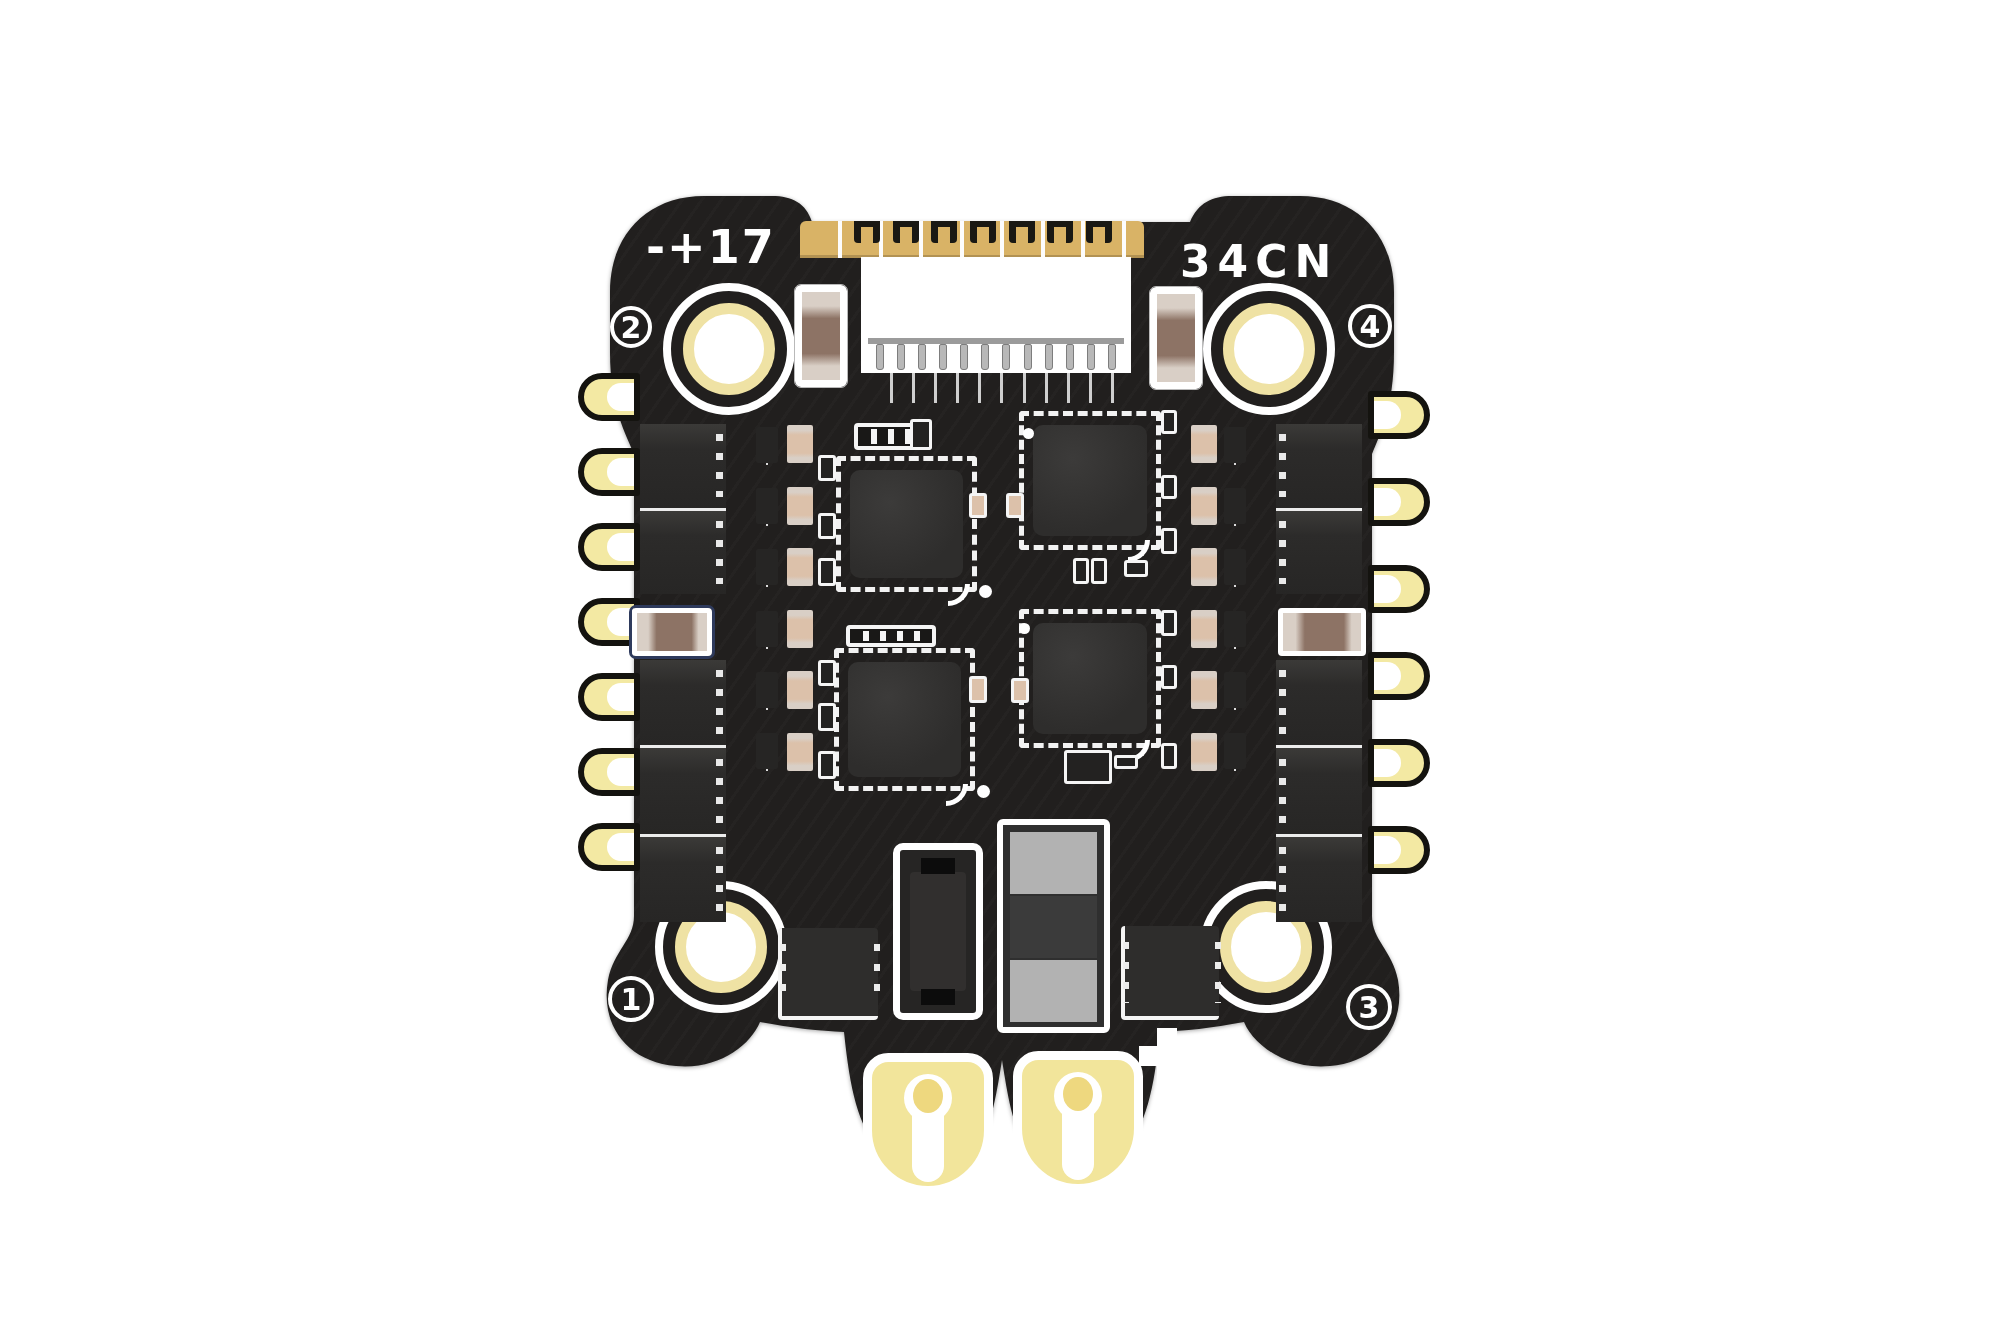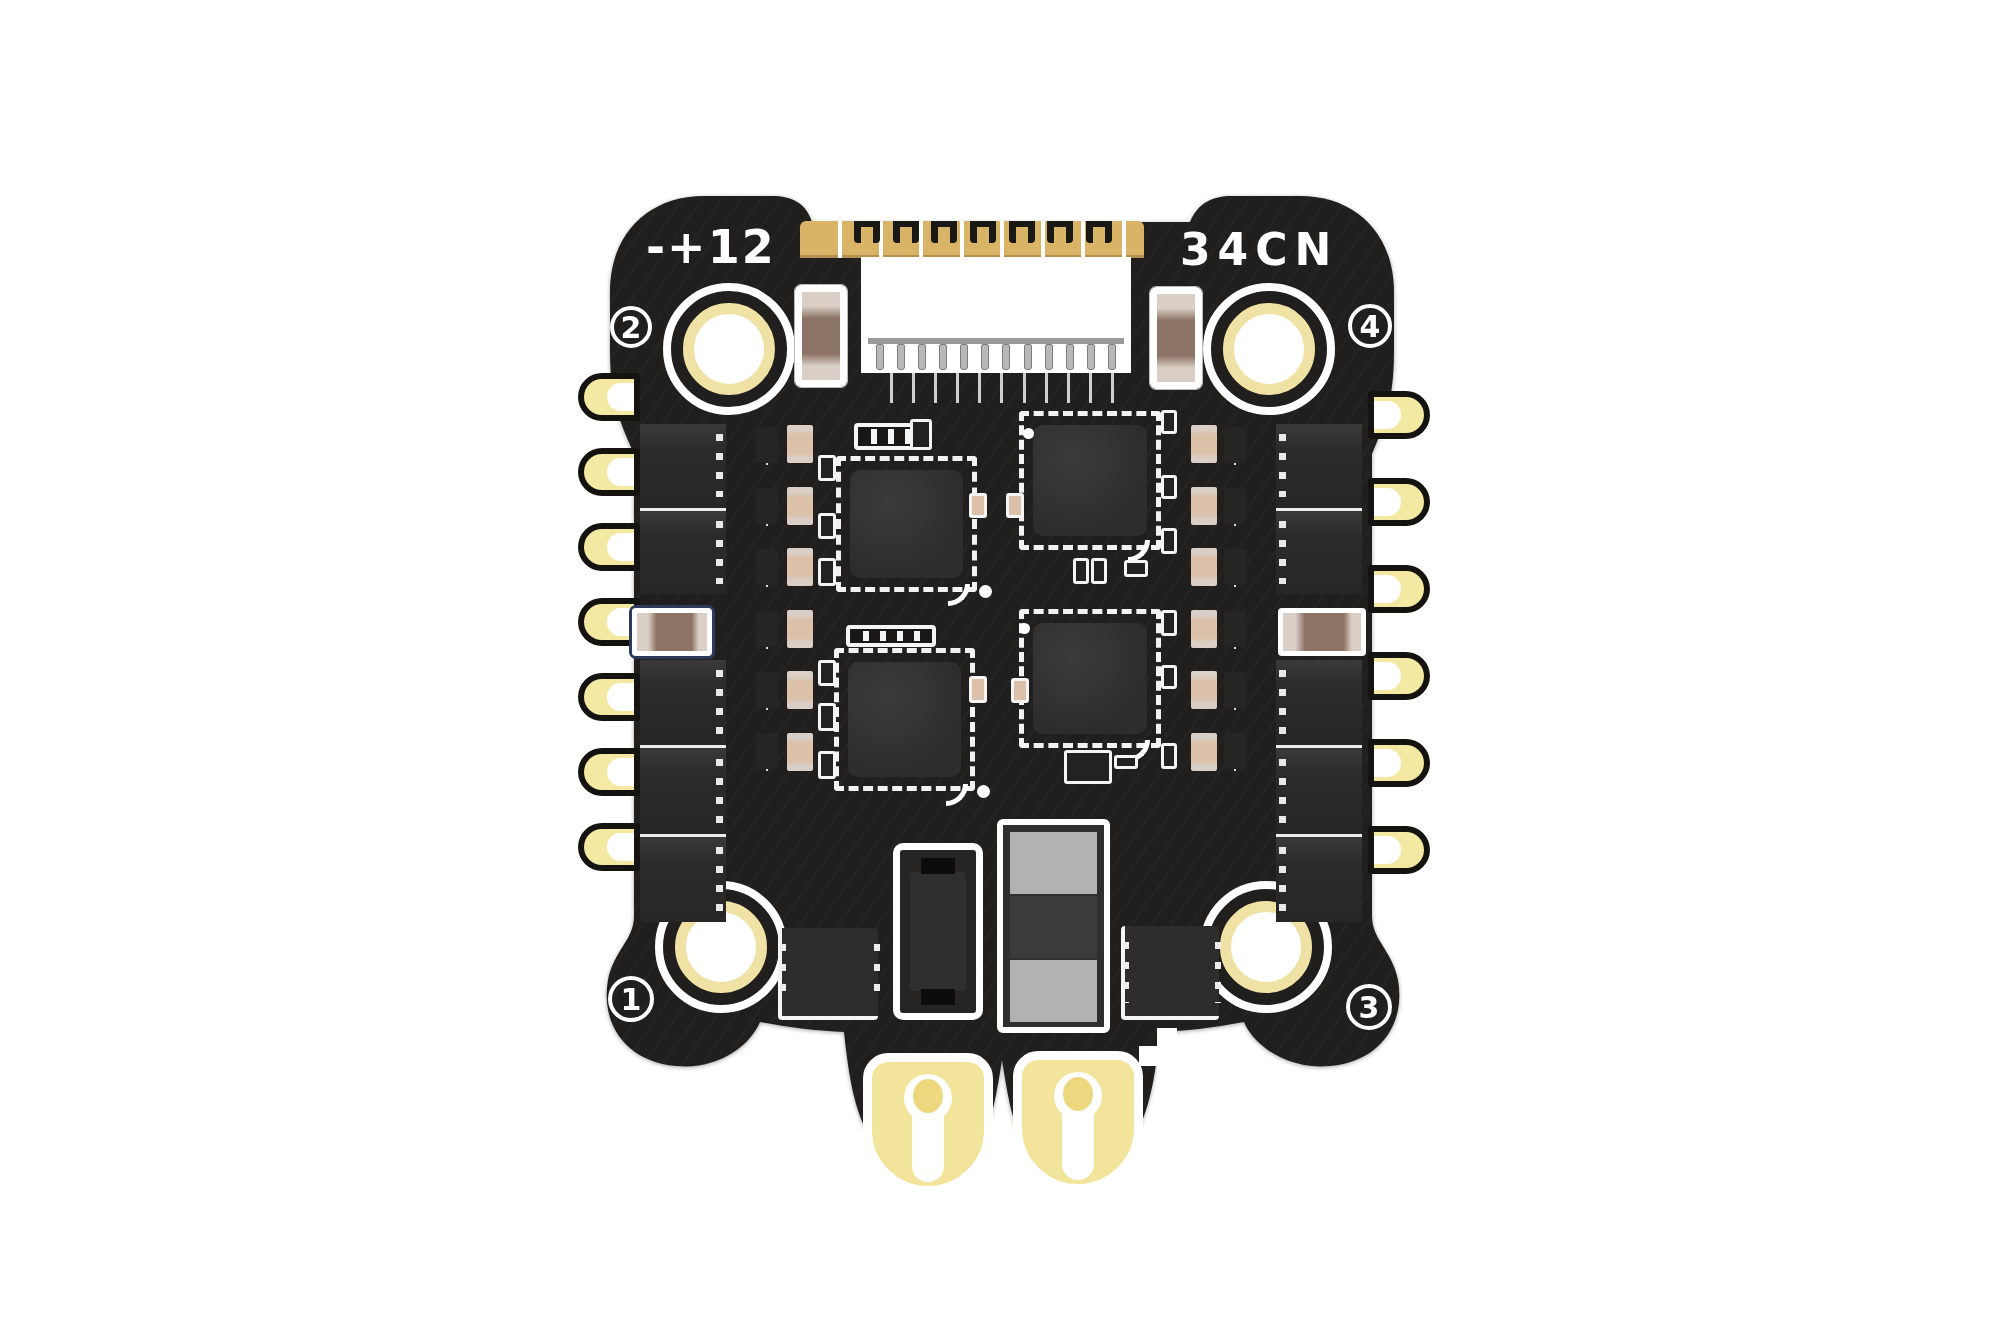--- a/index.html
+++ b/index.html
@@ -180,22 +180,22 @@
       <div class="leg"></div>
       <div class="leg"></div>
       <div class="leg"></div>
       <div class="leg"></div>
       <div class="leg"></div>
       <div class="leg"></div>
       <div class="leg"></div>
       <div class="leg"></div>
     </div>
 
-  <div class="sk" style="left:646px;top:224px;font-size:46px;letter-spacing:2px;">-+12</div>
-  <div class="sk" style="left:1180px;top:228px;font-size:44px;letter-spacing:7px;">34CN</div>
+  <div class="sk" style="left:646px;top:224px;font-size:46px;letter-spacing:2px;">-+17</div>
+  <div class="sk" style="left:1180px;top:240px;font-size:44px;letter-spacing:7px;">34CN</div>
 
   <div class="hole-outer" style="left:663px;top:283px;width:132px;height:132px;"></div>
   <div class="hole-inner" style="left:683px;top:303px;width:92px;height:92px;"></div>
   <div class="hole-outer" style="left:1203px;top:283px;width:132px;height:132px;"></div>
   <div class="hole-inner" style="left:1223px;top:303px;width:92px;height:92px;"></div>
   <div class="hole-outer" style="left:655px;top:881px;width:132px;height:132px;"></div>
   <div class="hole-inner" style="left:675px;top:901px;width:92px;height:92px;"></div>
   <div class="hole-outer" style="left:1200px;top:881px;width:132px;height:132px;"></div>
   <div class="hole-inner" style="left:1220px;top:901px;width:92px;height:92px;"></div>
 

